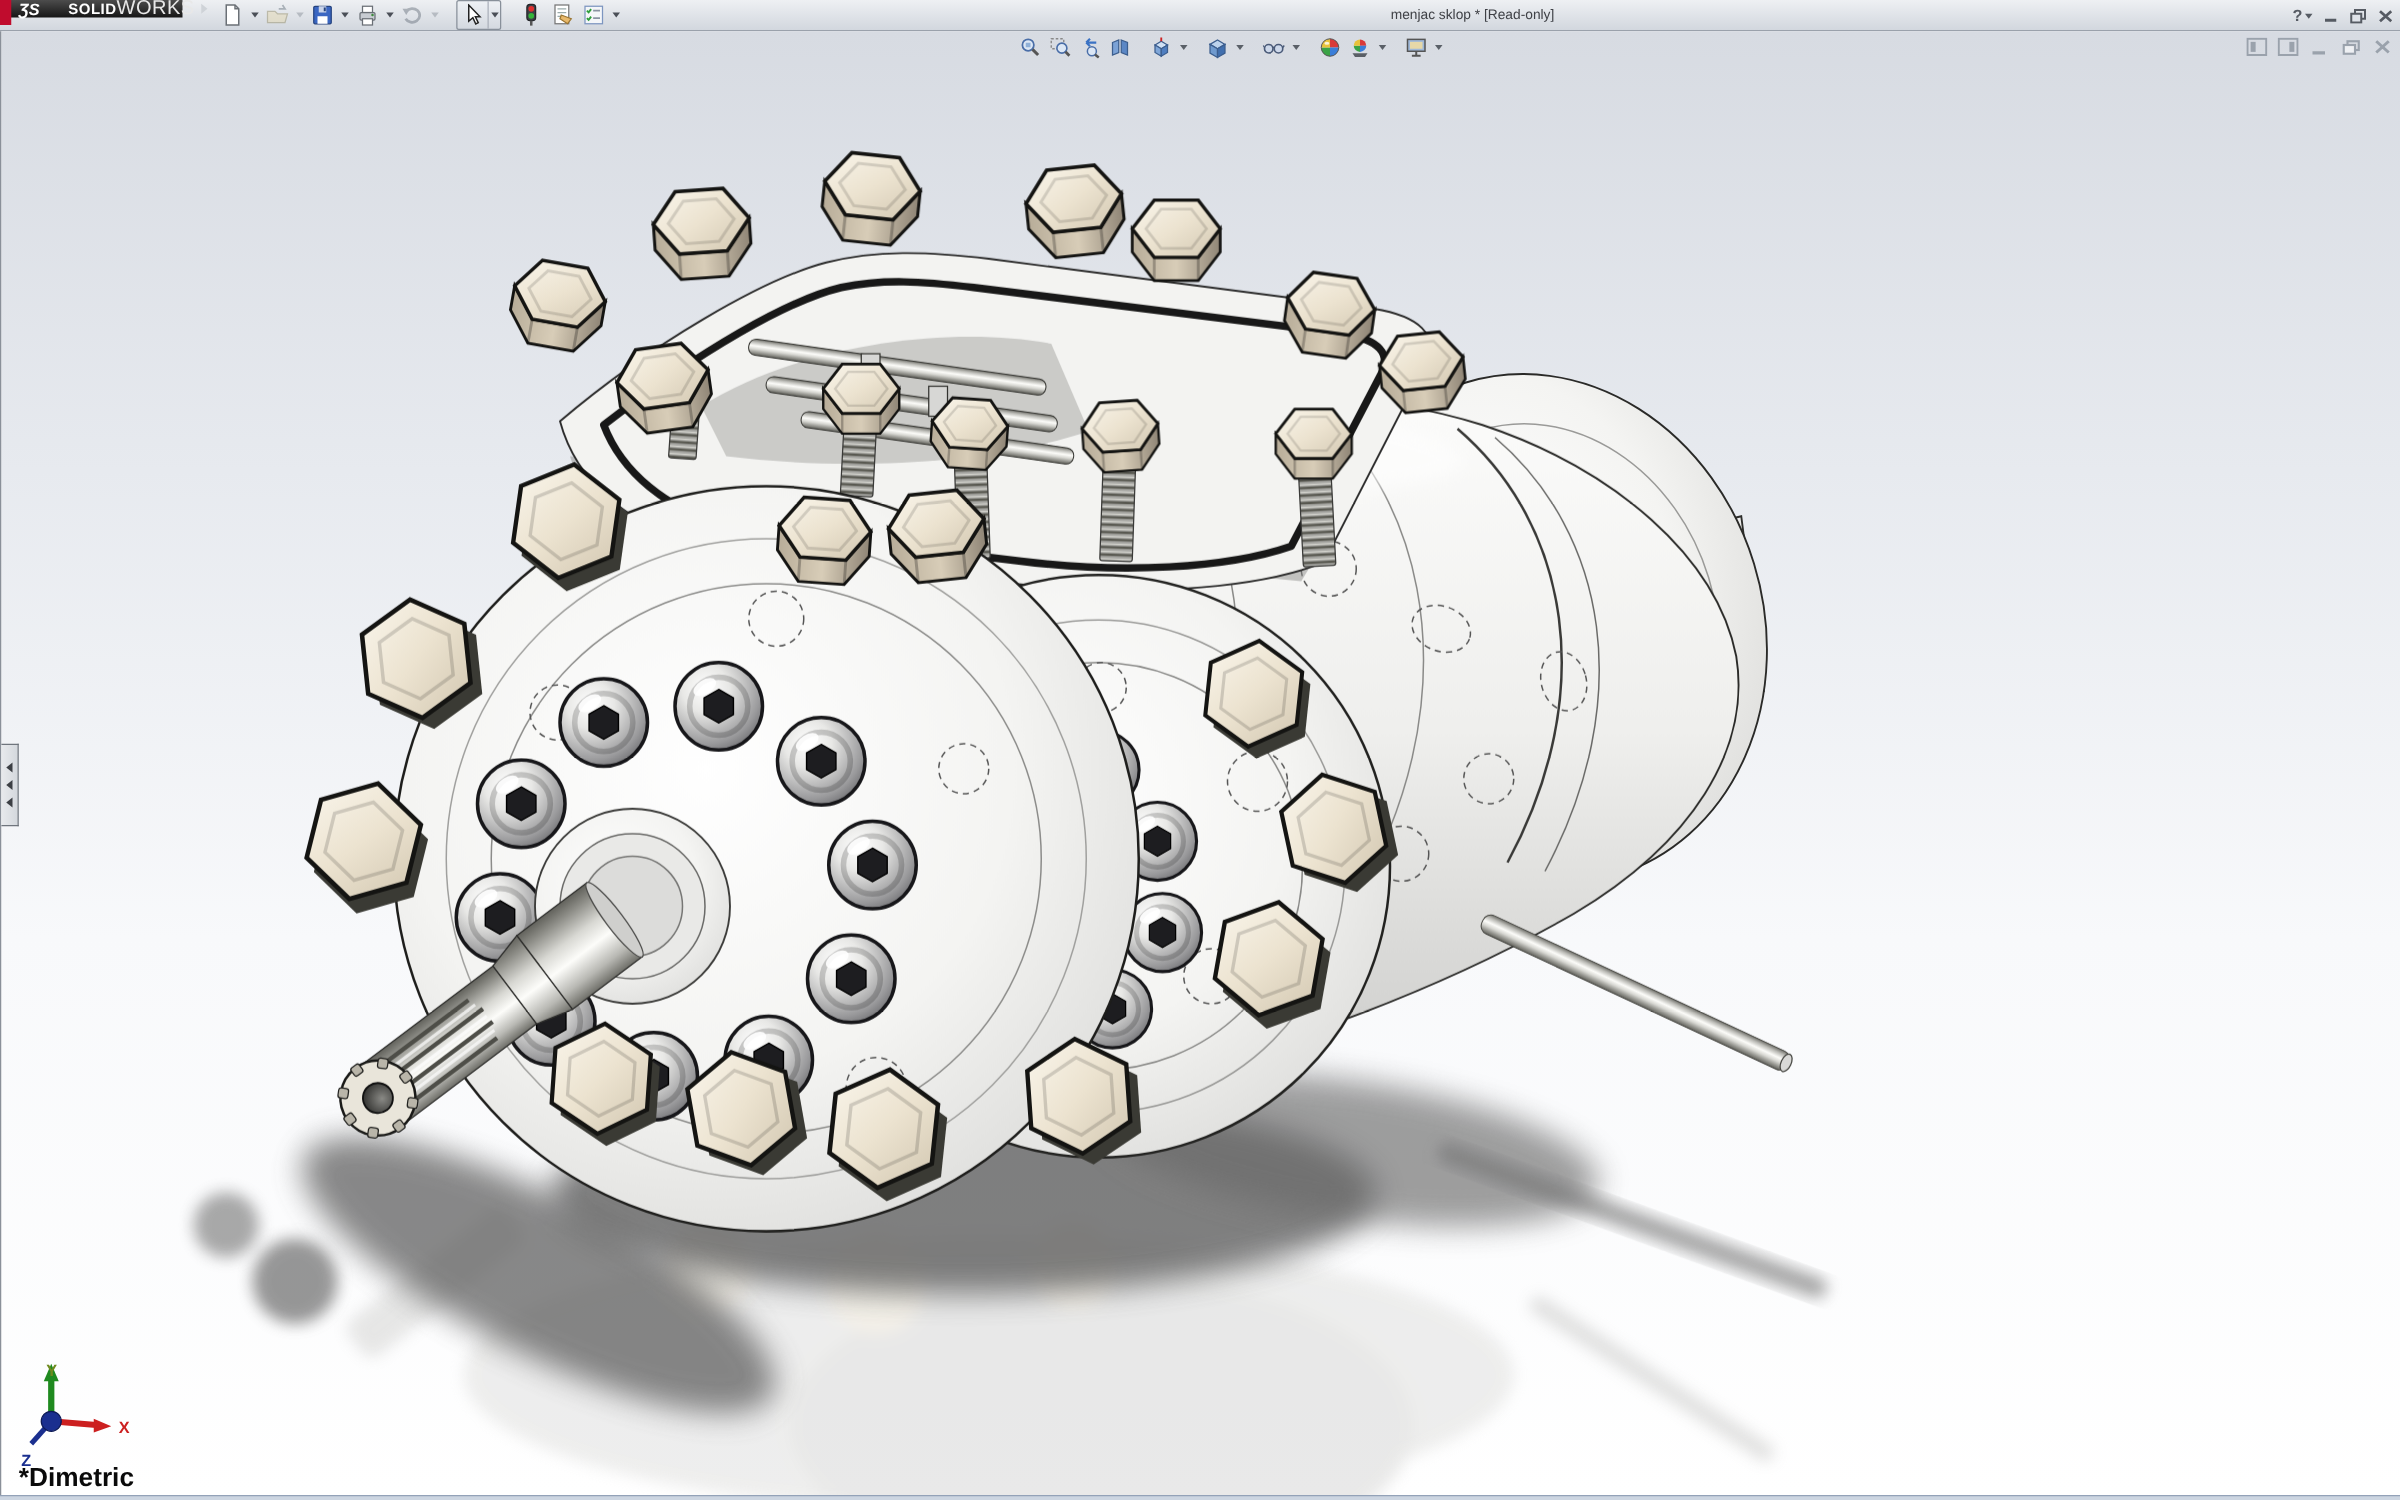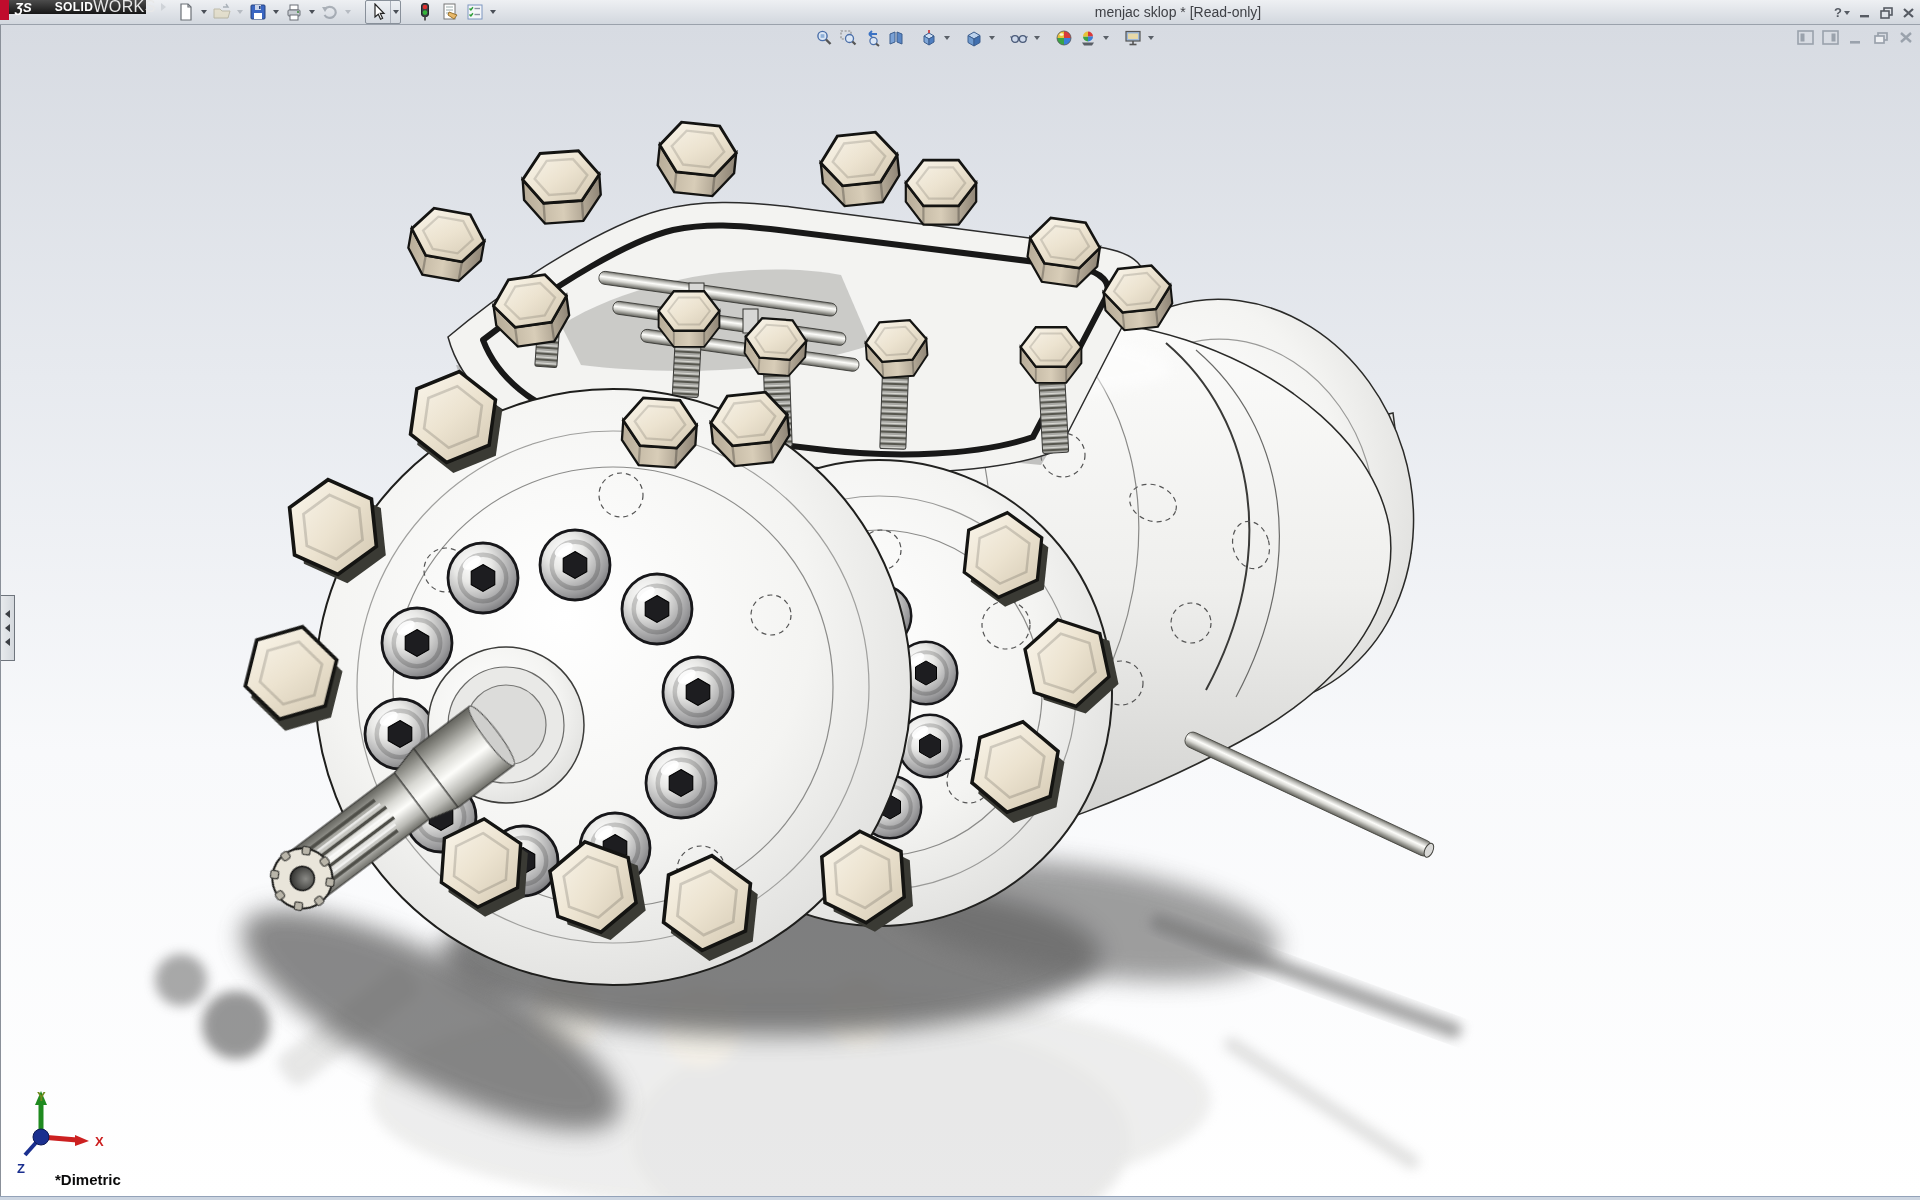--- a/index.html
+++ b/index.html
@@ -24,21 +24,21 @@
   .dd{ width:10px; height:22px; display:flex; align-items:center; justify-content:center;}
   .dd::after{ content:""; width:0; height:0; border-left:3px solid transparent;
     border-right:3px solid transparent; border-top:4px solid #4a4f57;}
   .dis{ opacity:.42;}
   .dis.dd::after{ border-top-color:#7d838c;}
   .gap{ width:8px;}
   .sel-frame{ display:flex; border:1px solid #88909a; border-radius:2px;
     background:linear-gradient(#eef1f5,#d4d9e0); margin:0 2px;}
   .sel-frame .dd{ border-left:1px solid #aab0ba;}
   .doc-title{ position:absolute; left:1178px; top:0; height:24px; line-height:24px;
-    transform:translateX(-50%); font-size:14px; color:#3f4146; white-space:nowrap;}
+    transform:translateX(-50%); font-size:11px; color:#3f4146; white-space:nowrap;}
   .win-ctl{ position:absolute; right:4px; top:0; height:25px; display:flex; align-items:center; gap:6px;}
   .wc-btn{ min-width:16px; height:18px; display:flex; align-items:center; justify-content:center; gap:2px;}
   .help-glyph{ font-size:13px; font-weight:bold; color:#565b63;}
   .wc-btn .dd2{ width:0;height:0;border-left:3px solid transparent;border-right:3px solid transparent;border-top:4px solid #565b63;}
 
   
   .viewport{ position:absolute; left:0; top:25px; width:1920px; height:1171px;
     background:linear-gradient(#d7dbe2 0%, #e7eaef 30%, #f8f9fb 62%, #ffffff 100%);
     border-left:1px solid #8a9099; overflow:hidden;}
   .hud{ position:absolute; left:812px; top:3px; display:flex; align-items:center; gap:3px; z-index:5;}
@@ -47,21 +47,21 @@
   .hud-dd::after{ content:""; width:0;height:0; border-left:3px solid transparent;
     border-right:3px solid transparent; border-top:4px solid #5a6068;}
   .hud-gap{ width:6px;}
   .doc-ctl{ position:absolute; right:6px; top:5px; display:flex; align-items:center; gap:8px; z-index:5;}
   .dc-btn{ width:17px; height:15px; display:flex; align-items:center; justify-content:center;}
   .pane-tab{ position:absolute; left:0; top:570px; width:14px; height:66px;
     background:linear-gradient(90deg,#e8eaed,#d4d8dd); border:1px solid #6f757d; border-left:none;
     display:flex; flex-direction:column; align-items:center; justify-content:center; gap:6px; z-index:5; cursor:pointer;}
   .pane-tab i{ width:0;height:0; border-top:4px solid transparent; border-bottom:4px solid transparent;
     border-right:5px solid #3c3f44;}
-  .view-label{ position:absolute; left:14px; top:1146px; font-size:15px; font-weight:bold; color:#0a0a0a; z-index:5;margin-left:40px;}
+  .view-label{ position:absolute; left:14px; top:1146px; font-size:21px; font-weight:bold; color:#0a0a0a; z-index:5;}
   .triad{ position:absolute; left:10px; top:1062px; z-index:5;}
   .model-svg{ position:absolute; left:0; top:0; }
   .status-edge{ position:absolute; left:0; top:1196px; width:1920px; height:4px;
     background:#ccd5e1; border-top:1px solid #93a2b8;}
 </style>
 </head>
 <body>
 
 <div class="titlebar">
   <div class="logo">

